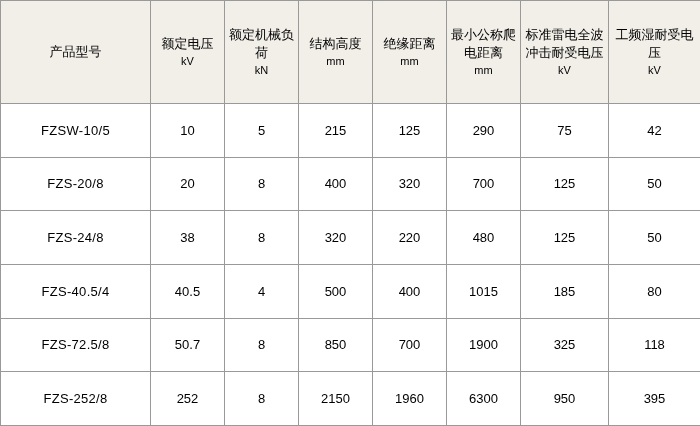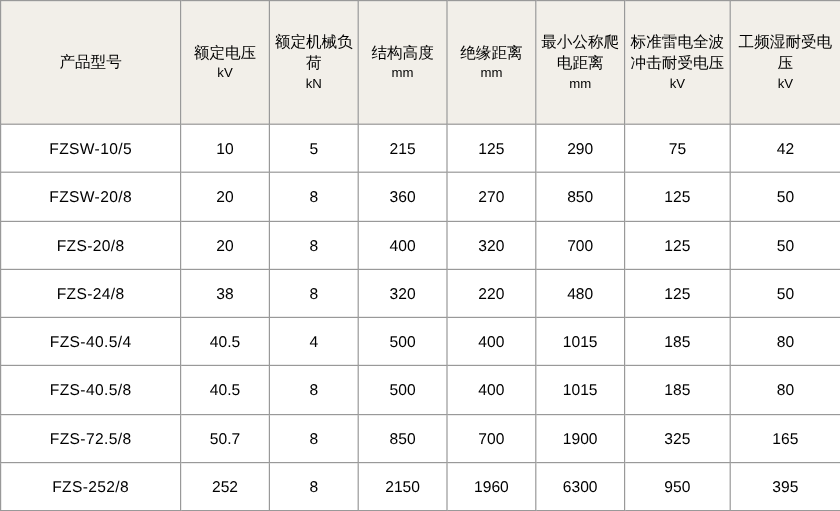--- a/index.html
+++ b/index.html
@@ -114,30 +114,20 @@
       <td class="model">FZSW-10/5</td>
       <td>10</td>
       <td>5</td>
       <td>215</td>
       <td>125</td>
       <td>290</td>
       <td>75</td>
       <td>42</td>
     </tr>
     <tr>
-      <td class="model">FZSW-20/8</td>
-      <td>20</td>
-      <td>8</td>
-      <td>360</td>
-      <td>270</td>
-      <td>850</td>
-      <td>125</td>
-      <td>50</td>
-    </tr>
-    <tr>
       <td class="model">FZS-20/8</td>
       <td>20</td>
       <td>8</td>
       <td>400</td>
       <td>320</td>
       <td>700</td>
       <td>125</td>
       <td>50</td>
     </tr>
     <tr>
@@ -154,38 +144,28 @@
       <td class="model">FZS-40.5/4</td>
       <td>40.5</td>
       <td>4</td>
       <td>500</td>
       <td>400</td>
       <td>1015</td>
       <td>185</td>
       <td>80</td>
     </tr>
     <tr>
-      <td class="model">FZS-40.5/8</td>
-      <td>40.5</td>
-      <td>8</td>
-      <td>500</td>
-      <td>400</td>
-      <td>1015</td>
-      <td>185</td>
-      <td>80</td>
-    </tr>
-    <tr>
       <td class="model">FZS-72.5/8</td>
       <td>50.7</td>
       <td>8</td>
       <td>850</td>
       <td>700</td>
       <td>1900</td>
       <td>325</td>
-      <td>165</td>
+      <td>118</td>
     </tr>
     <tr>
       <td class="model">FZS-252/8</td>
       <td>252</td>
       <td>8</td>
       <td>2150</td>
       <td>1960</td>
       <td>6300</td>
       <td>950</td>
       <td>395</td>

